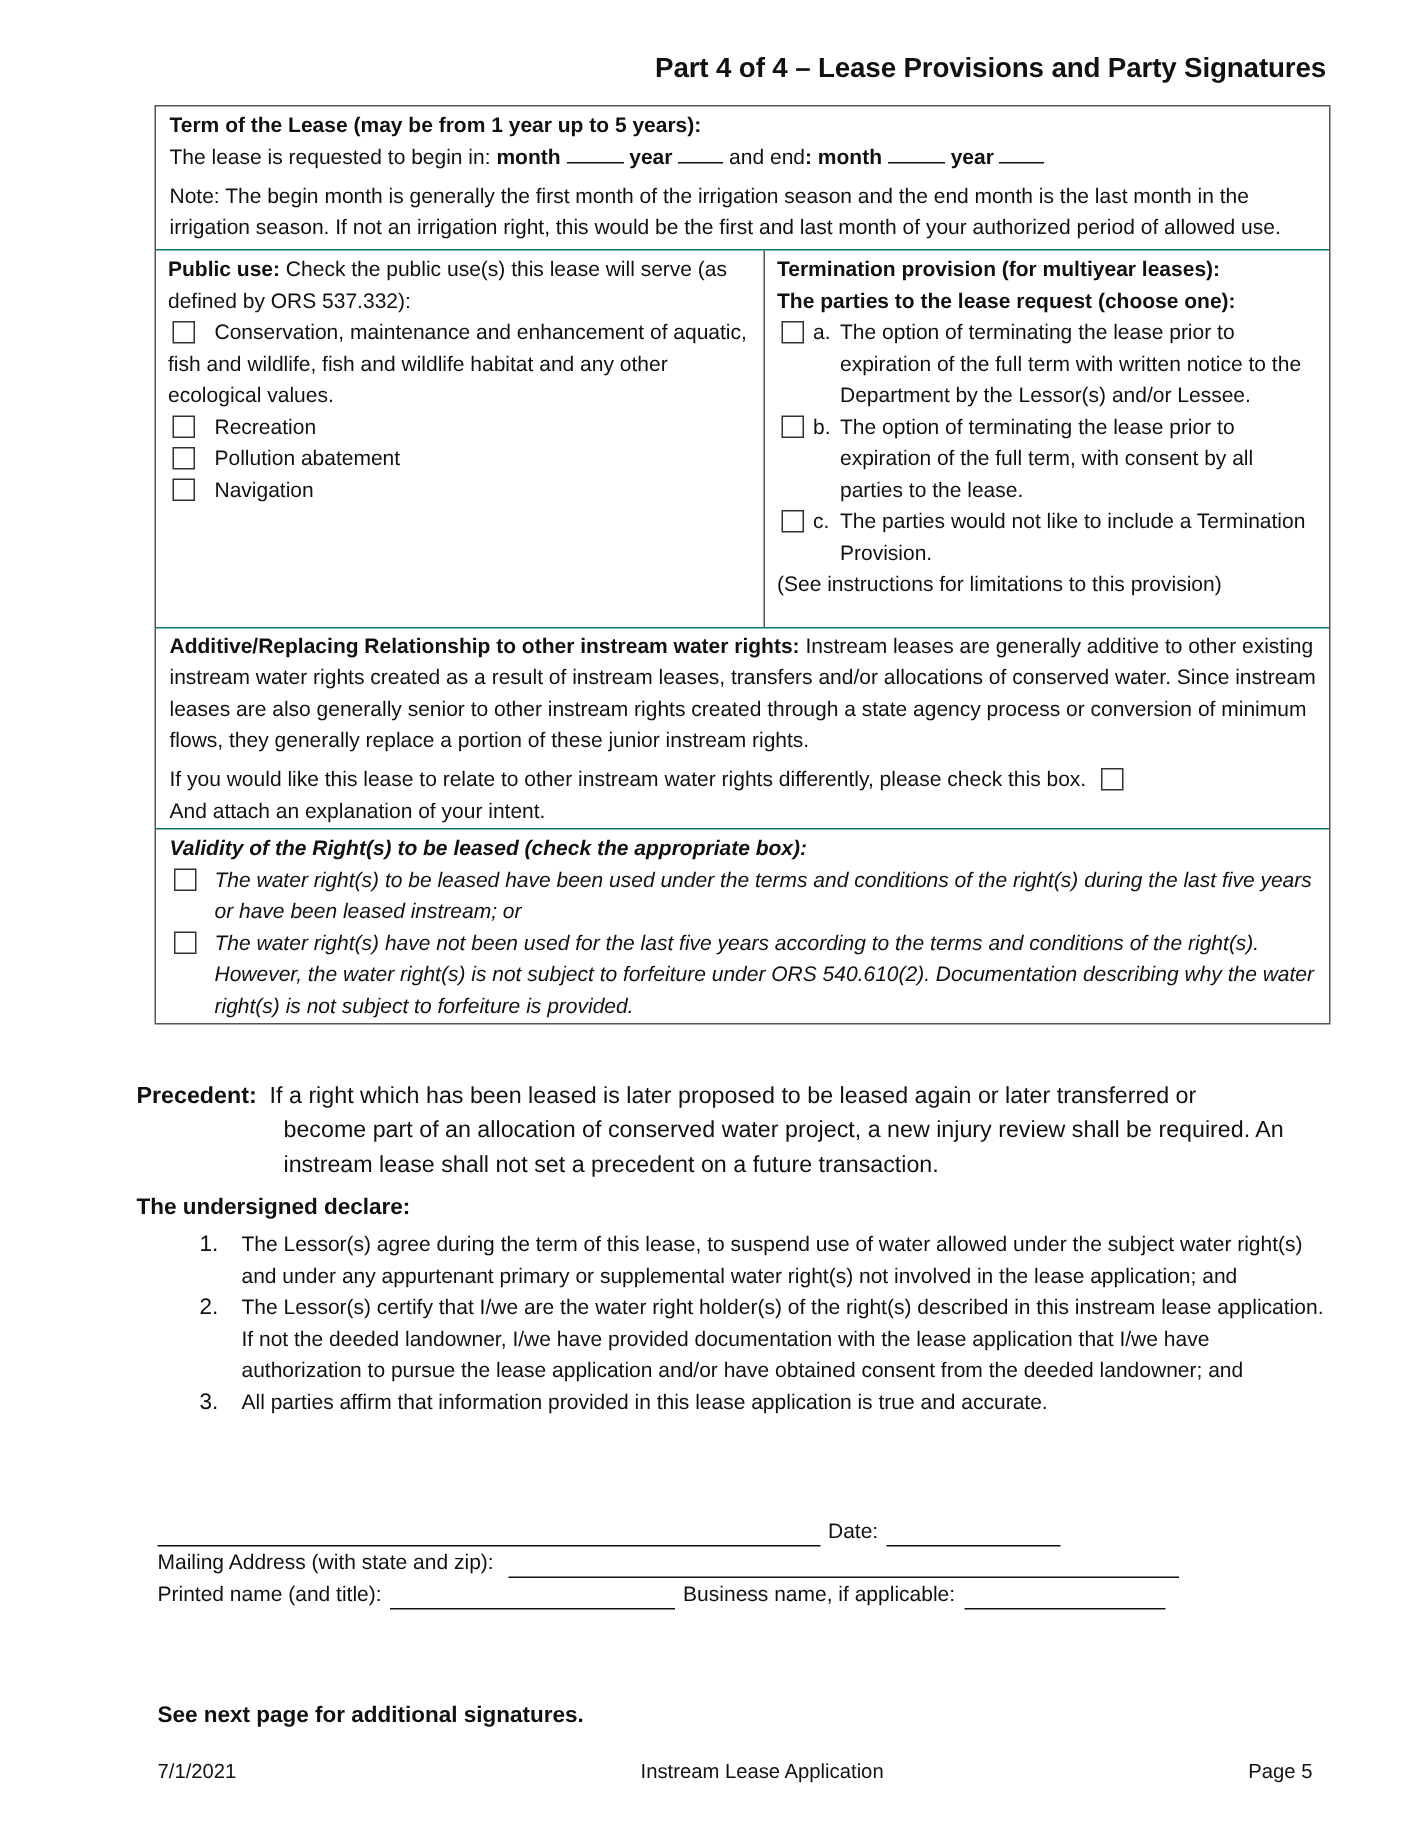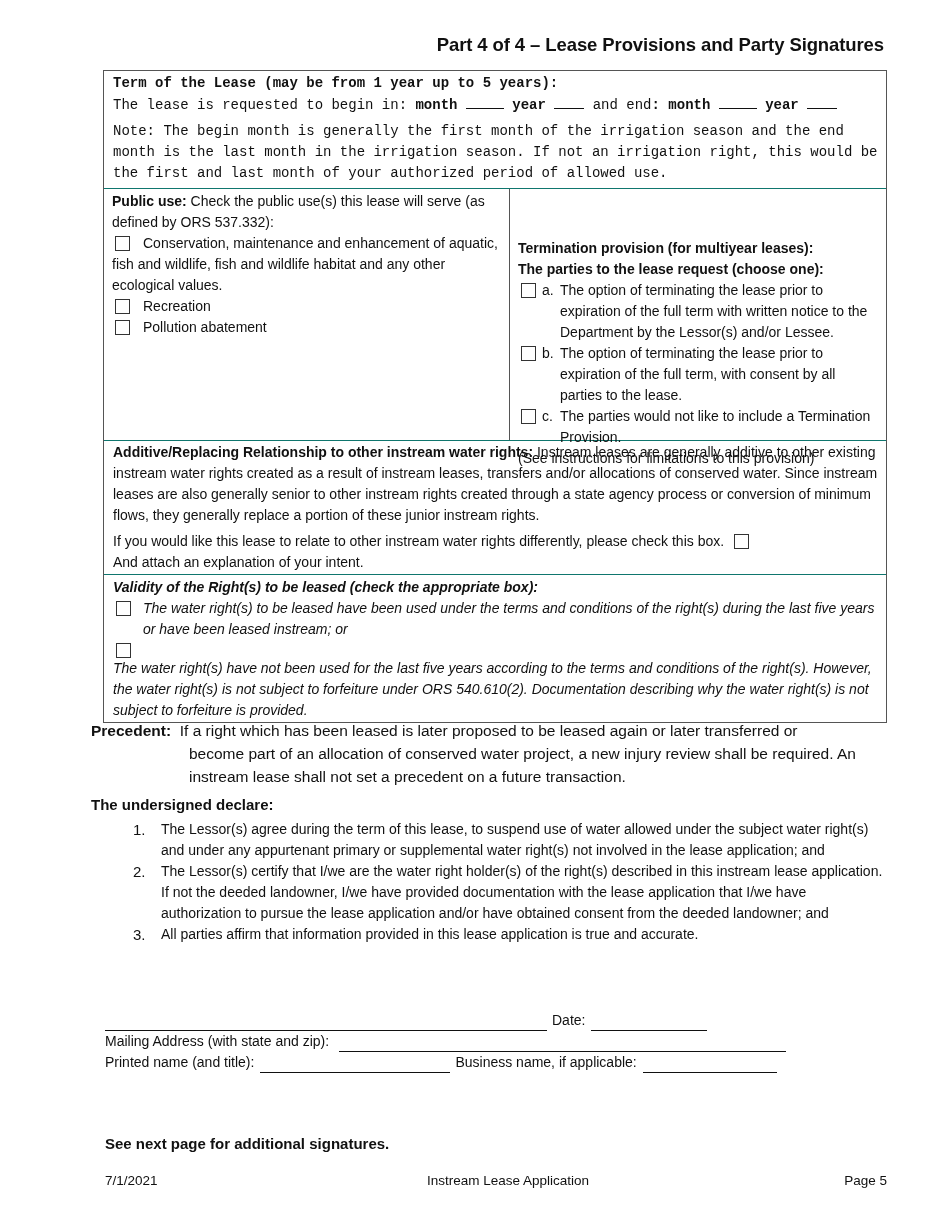--- a/index.html
+++ b/index.html
@@ -13,21 +13,21 @@
   }
   .tbl {
     position: absolute; left: 103px; top: 70px; width: 784px;
     border: 1px solid #555; box-sizing: border-box;
   }
   .row { border-top: 1px solid #0f766e; box-sizing: border-box; }
   .row:first-child { border-top: none; }
   .cell { padding: 2px 8px 2px 9px; line-height: 21px; font-size: 14px; }
   .two { display: flex; }
   .two .left { width: 406px; border-right: 1px solid #555; box-sizing: border-box; padding: 2px 8px 2px 8px; }
-  .two .right { flex: 1; padding: 2px 6px 2px 8px; margin-top: 47px; }
+  .two .right { flex: 1; padding: 2px 6px 2px 8px; }
   b { font-weight: bold; }
   .blank { display: inline-block; border-bottom: 1.5px solid #111; height: 14px; vertical-align: baseline; }
   .cb {
     display: inline-block; width: 15px; height: 15px; border: 1px solid #333;
     box-sizing: border-box; vertical-align: -3px; margin-right: 7px; background: #fff;
   }
   .line { display: block; }
   .gap { margin-top: 5px; }
   .precedent {
     position: absolute; left: 91px; top: 719px; width: 790px;
@@ -37,30 +37,30 @@
   .declare-title { position: absolute; left: 91px; top: 796px; font-weight: bold; font-size: 15px; }
   .declare-list { position: absolute; left: 133px; top: 819px; width: 750px; font-size: 14px; line-height: 21px; }
   .declare-list .item { display: flex; margin-bottom: 0; }
   .declare-list .num { width: 28px; flex: none; font-size: 15px; }
   .sig { position: absolute; left: 105px; top: 1010px; width: 720px; font-size: 14px; line-height: 21px; }
   .sig .r { display: flex; align-items: flex-end; white-space: nowrap; }
   .see-next { position: absolute; left: 105px; top: 1135px; font-weight: bold; font-size: 15px; }
   .footer { position: absolute; top: 1173px; left: 105px; width: 782px; font-size: 13.5px; }
   .footer .l { position: absolute; left: 0; }
   .footer .c { position: absolute; left: 322px; }
-  .footer .rr { position: absolute; right: 0; }
+  .footer .rr { position: absolute; right: 12px; }
 </style>
 </head>
 <body>
 
 <div class="page-title">Part 4 of 4 – Lease Provisions and Party Signatures</div>
 
 <div class="tbl">
 
-  <div class="row cell" style="padding-top:2px;padding-bottom:4px;font-family:Liberation Mono, monospace;">
+  <div class="row cell" style="padding-top:2px;padding-bottom:4px;">
     <div class="line"><b>Term of the Lease (may be from 1 year up to 5 years):</b></div>
     <div class="line">
       <span>The lease is requested to begin in: </span><b>month</b>
       <span class="blank" style="width:38px"></span>
       <b>year</b>
       <span class="blank" style="width:30px"></span><span> and end</span><b>:</b>
       <b>month</b>
       <span class="blank" style="width:38px"></span>
       <b>year</b>
       <span class="blank" style="width:30px"></span>
@@ -70,20 +70,21 @@
 
   <div class="row two" style="height:252px;">
     <div class="left cell">
       <div><b>Public use:</b><span> Check the public use(s) this lease will serve (as defined by ORS 537.332):</span></div>
       <div>
         <span class="cb" style="margin-left:3px;margin-right:13px;"></span><span>Conservation, maintenance and enhancement of</span>
         <span>aquatic, fish and wildlife, fish and wildlife habitat and any other ecological values.</span>
       </div>
       <div><span class="cb" style="margin-left:3px;margin-right:13px;"></span><span>Recreation</span></div>
       <div><span class="cb" style="margin-left:3px;margin-right:13px;"></span><span>Pollution abatement</span></div>
+      <div><span class="cb" style="margin-left:3px;margin-right:13px;"></span><span>Navigation</span></div>
     </div>
     <div class="right cell">
       <div><b>Termination provision (for multiyear leases):</b></div>
       <div><b>The parties to the lease request (choose one):</b></div>
       <div style="display:flex;">
         <span class="cb" style="margin-top:3px;flex:none;margin-left:3px;margin-right:6px;"></span>
         <span style="flex:none;width:18px;">a.</span>
         <span>The option of terminating the lease prior to expiration of the full term with written notice to the Department by the Lessor(s) and/or Lessee.</span>
       </div>
       <div style="display:flex;">
@@ -108,21 +109,21 @@
     </div>
     <div>And attach an explanation of your intent.</div>
   </div>
 
   <div class="row cell" style="padding-bottom:1px;font-style:italic;">
     <div><b>Validity of the Right(s) to be leased (check the appropriate box):</b></div>
     <div style="display:flex;justify-content:center;">
       <span class="cb" style="margin-top:3px;flex:none;margin-left:3px;margin-right:12px;"></span>
       <span>The water right(s) to be leased have been used under the terms and conditions of the right(s) during the last five years or have been leased instream; or</span>
     </div>
-    <div style="display:flex;flex-direction:column;">
+    <div style="display:flex;">
       <span class="cb" style="margin-top:3px;flex:none;margin-left:3px;margin-right:12px;"></span>
       <span>The water right(s) have not been used for the last five years according to the terms and conditions of the right(s).  However, the water right(s) is not subject to forfeiture under ORS 540.610(2).  Documentation describing why the water right(s) is not subject to forfeiture is provided.</span>
     </div>
   </div>
 </div>
 
 <div class="precedent">
   <div><b>Precedent:</b><span style="white-space:pre;">  If a right which has been leased is later proposed to be leased again or later transferred or</span></div>
   <div class="cont">become part of an allocation of conserved water project, a new injury review shall be required.  An instream lease shall not set a precedent on a future transaction.</div>
 </div>

